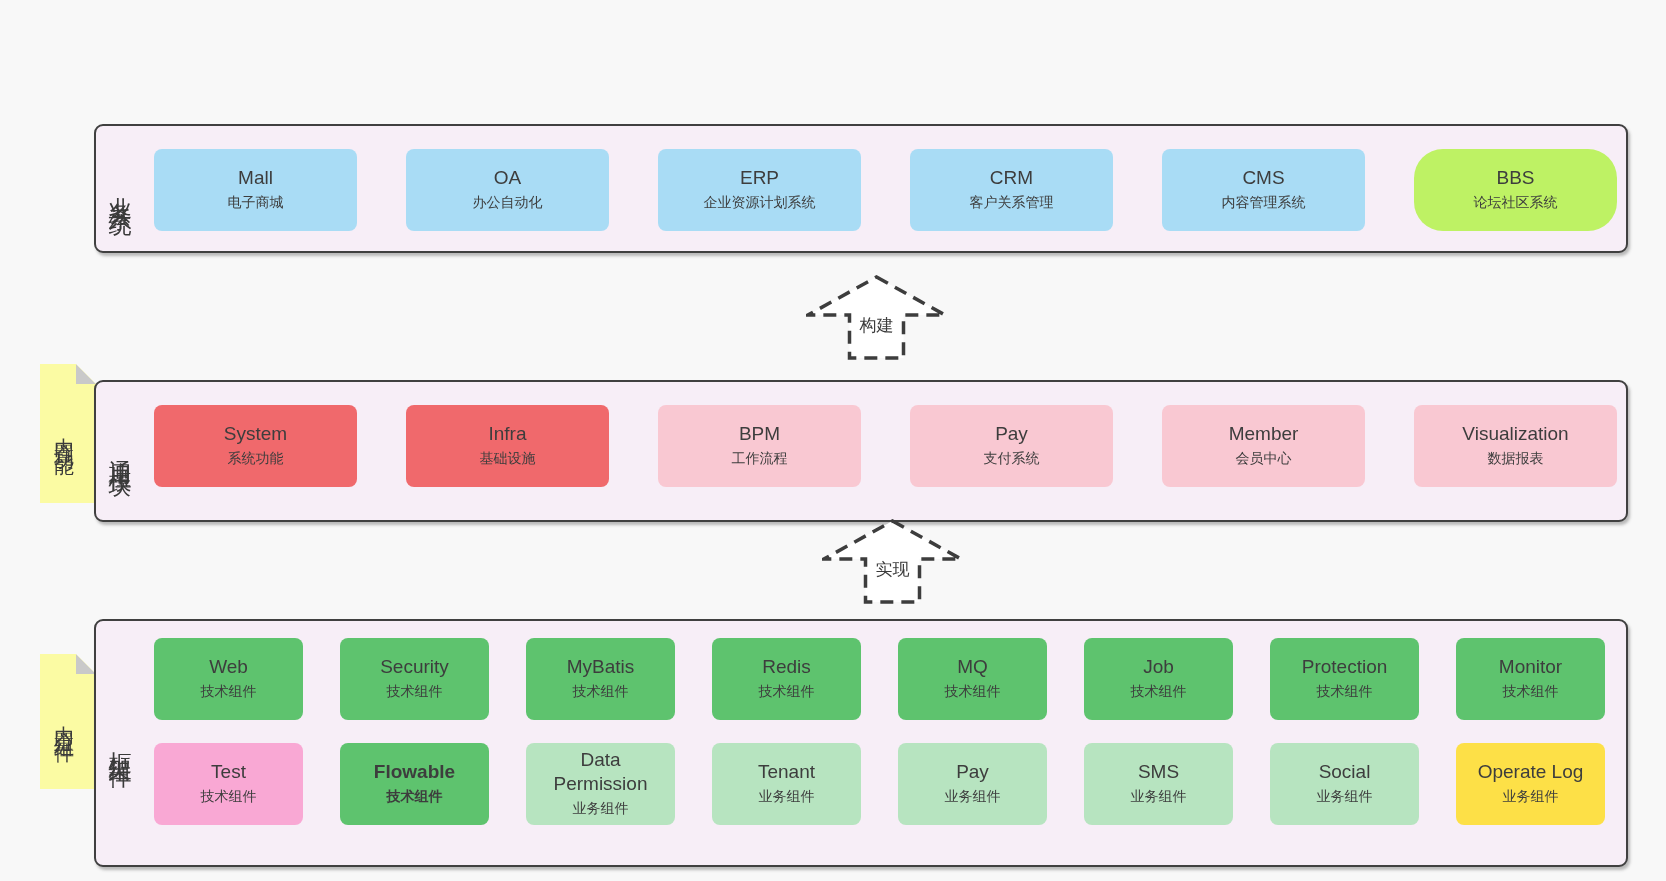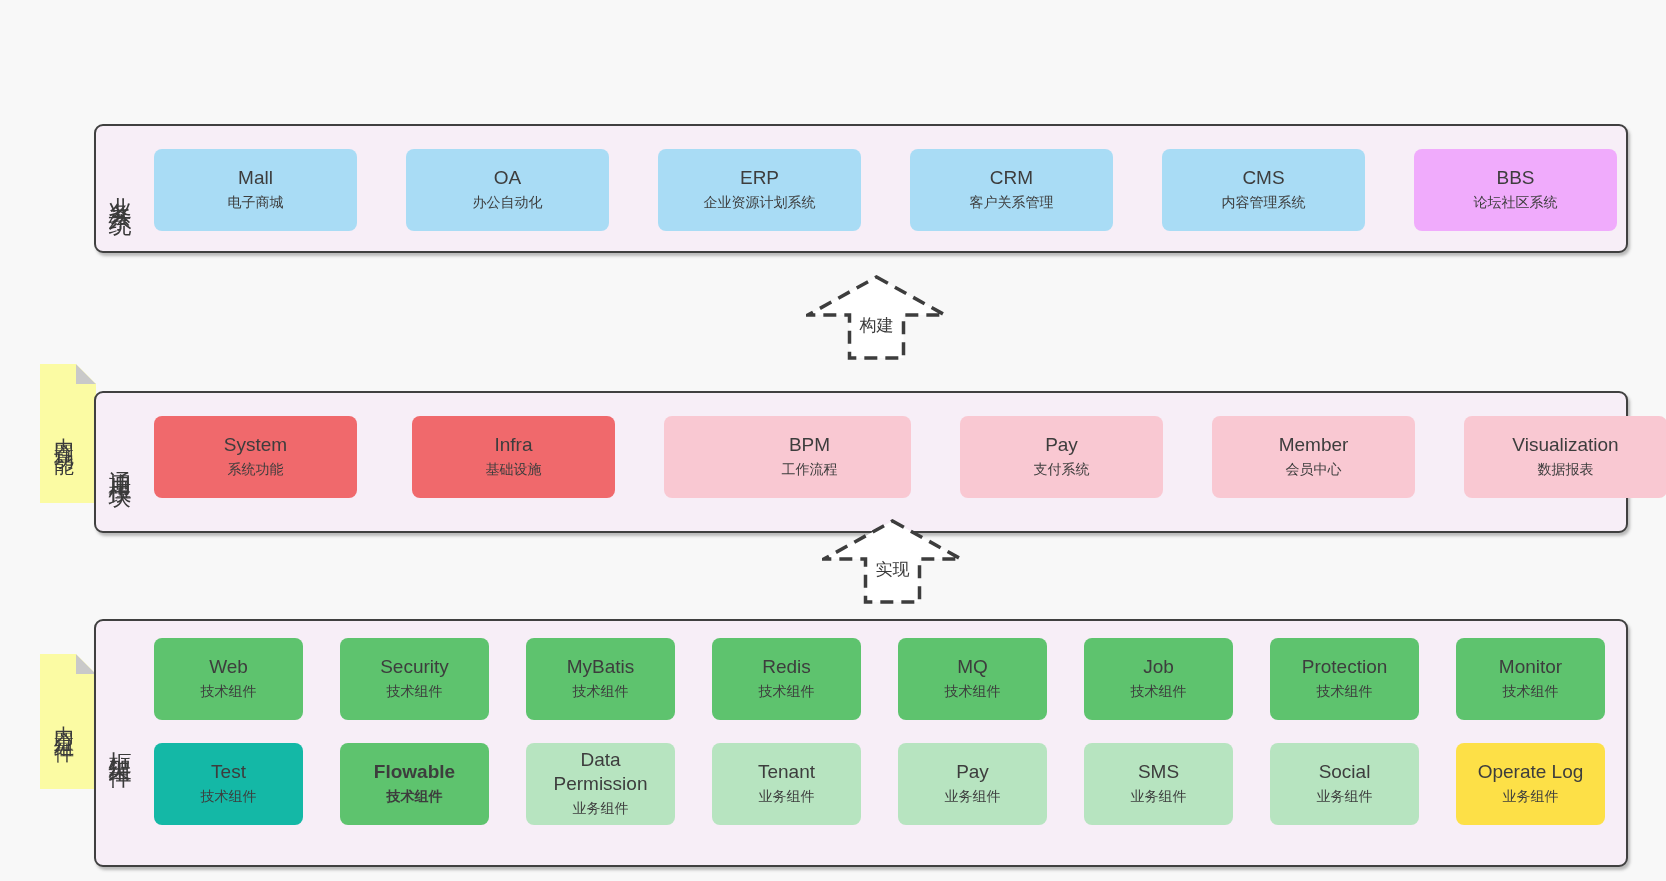--- a/index.html
+++ b/index.html
@@ -19,21 +19,21 @@
     position:absolute;
     left:94px; width:1534px;
     background:#f7eef7;
     border:2px solid #404040;
     border-radius:9px;
     box-shadow:2px 3px 3px rgba(70,70,70,0.35);
     box-sizing:border-box;
     z-index:2;
   }
   .panel-business  { top:124px; height:129px; }
-  .panel-modules   { top:391px; height:142px; }
+  .panel-modules   { top:380px; height:142px; }
   .panel-framework { top:619px; height:248px; }
 
   
   .vlabel-wrap {
     position:absolute; left:8px; top:0; bottom:0; width:34px;
     display:flex; align-items:center; justify-content:center;
   }
   .vlabel {
     writing-mode:vertical-rl; text-orientation:upright;
     font-size:23px; letter-spacing:5px; color:#3a3a3a;
@@ -116,21 +116,21 @@
           <div class="box-desc">企业资源计划系统</div>
         </div>
         <div class="box" style="background: rgb(169, 220, 245);">
           <div class="box-name">CRM</div>
           <div class="box-desc">客户关系管理</div>
         </div>
         <div class="box" style="background: rgb(169, 220, 245);">
           <div class="box-name">CMS</div>
           <div class="box-desc">内容管理系统</div>
         </div>
-        <div class="box" style="background: #f0abfc;">
+        <div class="box" style="background: #bef264; border-radius: 29px;">
           <div class="box-name">BBS</div>
           <div class="box-desc">论坛社区系统</div>
         </div>
       </div>
   </div>
 
   <div class="arrow arrow-build">
     <svg viewBox="0 0 141 85">
       <path d="M70.5 2 L139 40 L97.5 40 L97.5 83 L43.5 83 L43.5 40 L2 40 Z" fill="#ffffff" stroke="#3d3d3d" stroke-width="3.5" stroke-dasharray="13 8" stroke-linejoin="miter"></path>
     </svg>
@@ -144,25 +144,25 @@
 
   <div class="panel panel-modules">
     <div class="vlabel-wrap">
       <span class="vlabel">通用模块</span>
     </div>
     <div class="row row-wide">
         <div class="box" style="background: rgb(240, 105, 108);">
           <div class="box-name">System</div>
           <div class="box-desc">系统功能</div>
         </div>
-        <div class="box" style="background: rgb(240, 105, 108); margin-left: 6px;">
+        <div class="box" style="background: rgb(240, 105, 108);">
           <div class="box-name">Infra</div>
           <div class="box-desc">基础设施</div>
         </div>
-        <div class="box" style="background: rgb(249, 200, 210); padding-left: 44px;">
+        <div class="box" style="background: rgb(249, 200, 210);">
           <div class="box-name">BPM</div>
           <div class="box-desc">工作流程</div>
         </div>
         <div class="box" style="background: rgb(249, 200, 210);">
           <div class="box-name">Pay</div>
           <div class="box-desc">支付系统</div>
         </div>
         <div class="box" style="background: rgb(249, 200, 210);">
           <div class="box-name">Member</div>
           <div class="box-desc">会员中心</div>
@@ -218,21 +218,21 @@
         <div class="box" style="background: rgb(94, 195, 110);">
           <div class="box-name">Protection</div>
           <div class="box-desc">技术组件</div>
         </div>
         <div class="box" style="background: rgb(94, 195, 110);">
           <div class="box-name">Monitor</div>
           <div class="box-desc">技术组件</div>
         </div>
       </div>
     <div class="row row-narrow row-narrow-2">
-        <div class="box" style="background: #14b8a6;">
+        <div class="box" style="background: #f9a8d4;">
           <div class="box-name">Test</div>
           <div class="box-desc">技术组件</div>
         </div>
         <div class="box" style="background: rgb(94, 195, 110); font-weight: bold;">
           <div class="box-name">Flowable</div>
           <div class="box-desc">技术组件</div>
         </div>
         <div class="box" style="background: rgb(183, 228, 192);">
           <div class="box-name">Data Permission</div>
           <div class="box-desc">业务组件</div>

